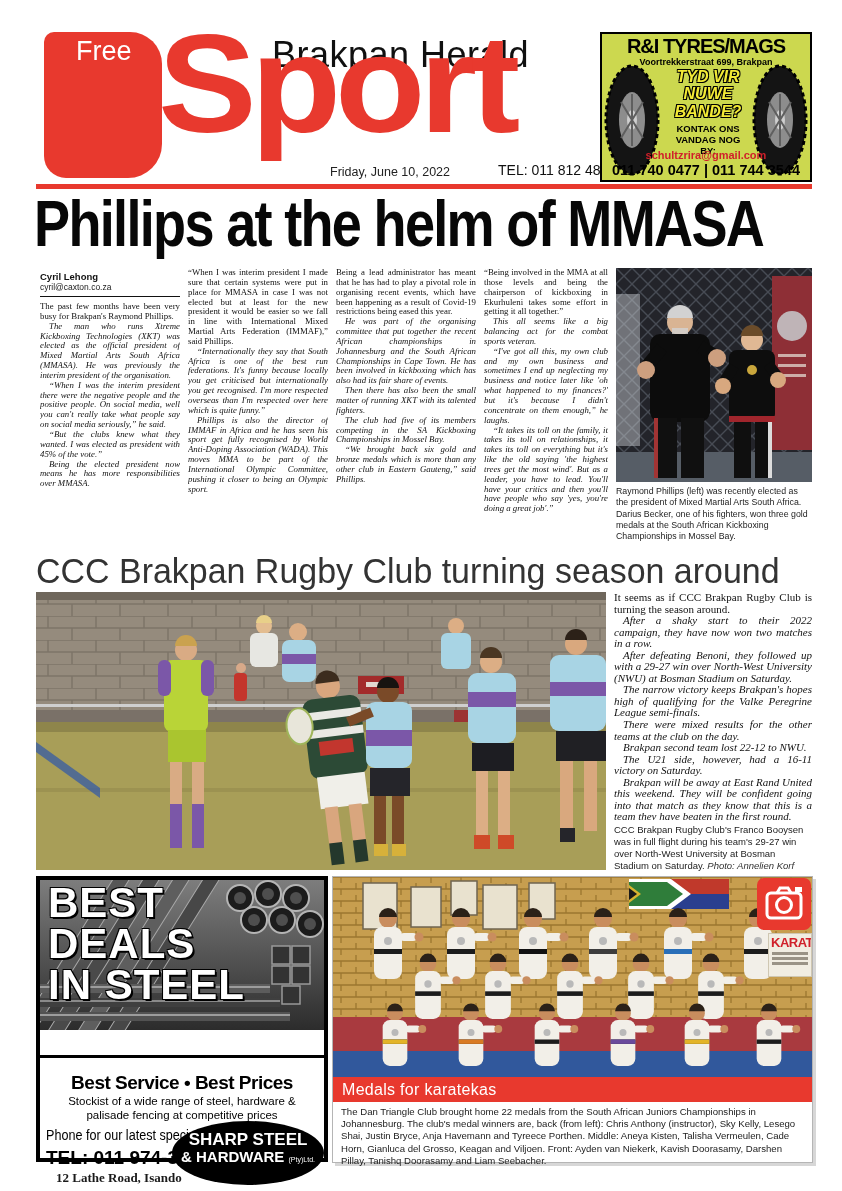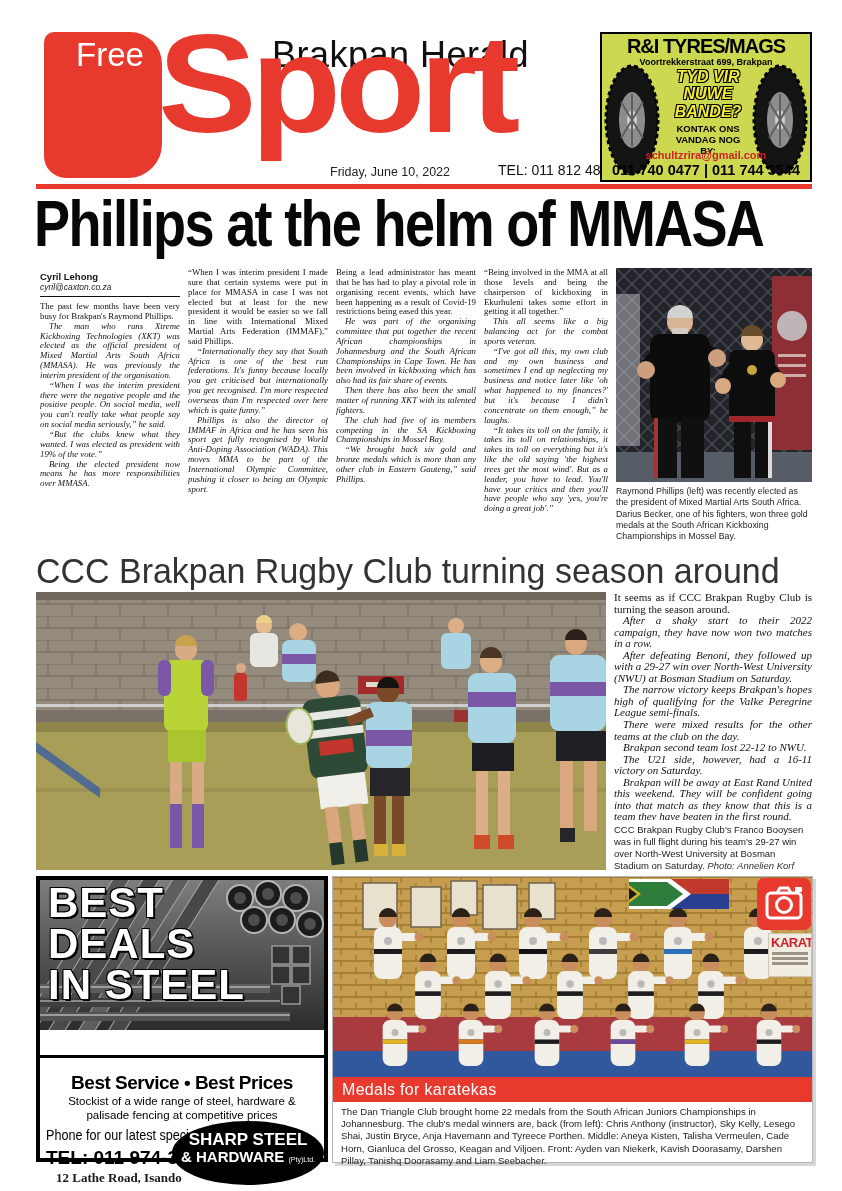--- a/index.html
+++ b/index.html
@@ -3,21 +3,21 @@
 <meta charset="utf-8">
 <style>
   html,body{margin:0;padding:0;background:#e9e9e9;}
   .page{position:relative;width:842px;height:1191px;background:#ffffff;margin:0 auto;
         font-family:"Liberation Sans",sans-serif;overflow:hidden;}
   .abs{position:absolute;}
 
   
   .free-badge{left:44px;top:32px;width:118px;height:146px;background:#e8392e;
               border-radius:10px 32px 34px 22px;}
-  .free-badge span{position:absolute;top:4px;left:32px;color:#fff;font-size:33px;}
+  .free-badge span{position:absolute;top:4px;left:32px;color:#fff;font-size:27px;}
   .brand{left:272px;top:34px;font-size:36px;color:#101010;letter-spacing:.5px;white-space:nowrap;}
   .sport-logo{left:158px;top:14px;font-size:148px;font-weight:bold;color:#e8392e;line-height:1;
               letter-spacing:-6px;white-space:nowrap;transform:scaleY(.94);transform-origin:left top;}
   .mast-date{left:330px;top:165px;font-size:12.5px;color:#222;}
   .mast-tel{left:498px;top:162px;font-size:14px;color:#111;}
   .mast-rule{left:36px;top:184px;width:776px;height:5px;background:#e8392e;}
 
   
   .tyres-ad{left:600px;top:32px;width:212px;height:150px;background:#ccd84f;border:2px solid #000;
             box-sizing:border-box;text-align:center;overflow:hidden;}
@@ -32,21 +32,21 @@
   .tyres-contact .line{font-size:9.5px;line-height:1.15;font-weight:bold;color:#000;}
   .tyres-email{position:absolute;left:0;right:0;bottom:19px;font-size:11px;font-weight:bold;color:#d0202a;}
   .tyres-phones{position:absolute;left:0;right:0;bottom:2px;font-size:14.5px;font-weight:bold;color:#000;}
 
   
   .headline{left:34px;top:192px;width:778px;height:70px;overflow:visible;}
   .headline span{display:inline-block;font-size:64px;font-weight:bold;color:#070707;letter-spacing:-2px;
                  white-space:nowrap;transform:scaleX(.845);transform-origin:left top;line-height:1;}
   .byline{left:40px;top:271px;width:140px;}
   .byline .name{font-size:9.5px;font-weight:bold;color:#111;}
-  .byline .mail{font-size:8.5px;color:#222;font-style:italic;}
+  .byline .mail{font-size:8.5px;color:#222;}
   .byline .rule{width:140px;height:1px;background:#111;margin-top:4px;}
   .col{font-family:"Liberation Serif",serif;font-size:8.8px;line-height:1.12;color:#111;
        text-align:justify;overflow:hidden;}
   .col p{margin:0;}
   .col p + p{text-indent:9px;font-style:italic;}
   .story-photo{left:616px;top:268px;width:196px;height:214px;background:#23242a;}
   .story-photo svg{display:block;}
   .photo-caption{left:616px;top:486px;width:196px;font-size:8.8px;line-height:1.28;color:#1c1c1c;}
 
   
@@ -151,21 +151,21 @@
   <div class="abs byline">
     <div class="name">Cyril Lehong</div>
     <div class="mail">cyril@caxton.co.za</div>
     <div class="rule"></div>
   </div>
 
   <div class="abs col" style="left:40px;top:302px;width:140px;height:250px">
       <p>The past few months have been very busy for Brakpan's Raymond Phillips.</p>
       <p>The man who runs Xtreme Kickboxing Technologies (XKT) was elected as the official president of Mixed Martial Arts South Africa (MMASA). He was previously the interim president of the organisation.</p>
       <p>“When I was the interim president there were the negative people and the positive people. On social media, well you can't really take what people say on social media seriously,” he said.</p>
-      <p>“But the clubs knew what they wanted. I was elected as president with 19% of the vote.”</p>
+      <p>“But the clubs knew what they wanted. I was elected as president with 45% of the vote.”</p>
       <p>Being the elected president now means he has more responsibilities over MMASA.</p>
     </div>
   <div class="abs col" style="left:188px;top:268px;width:140px;height:286px">
       <p>“When I was interim president I made sure that certain systems were put in place for MMASA in case I was not elected but at least for the new president it would be easier so we fall in line with International Mixed Martial Arts Federation (IMMAF),” said Phillips.</p>
       <p>“Internationally they say that South Africa is one of the best run federations. It's funny because locally you get criticised but internationally you get recognised. I'm more respected overseas than I'm respected over here which is quite funny.”</p>
       <p>Phillips is also the director of IMMAF in Africa and he has seen his sport get fully recognised by World Anti-Doping Association (WADA). This moves MMA to be part of the International Olympic Committee, pushing it closer to being an Olympic sport.</p>
     </div>
   <div class="abs col" style="left:336px;top:268px;width:140px;height:286px">
       <p>Being a lead administrator has meant that he has had to play a pivotal role in organising recent events, which have been happening as a result of Covid-19 restrictions being eased this year.</p>
       <p>He was part of the organising committee that put together the recent African championships in Johannesburg and the South African Championships in Cape Town. He has been involved in kickboxing which has also had its fair share of events.</p>

